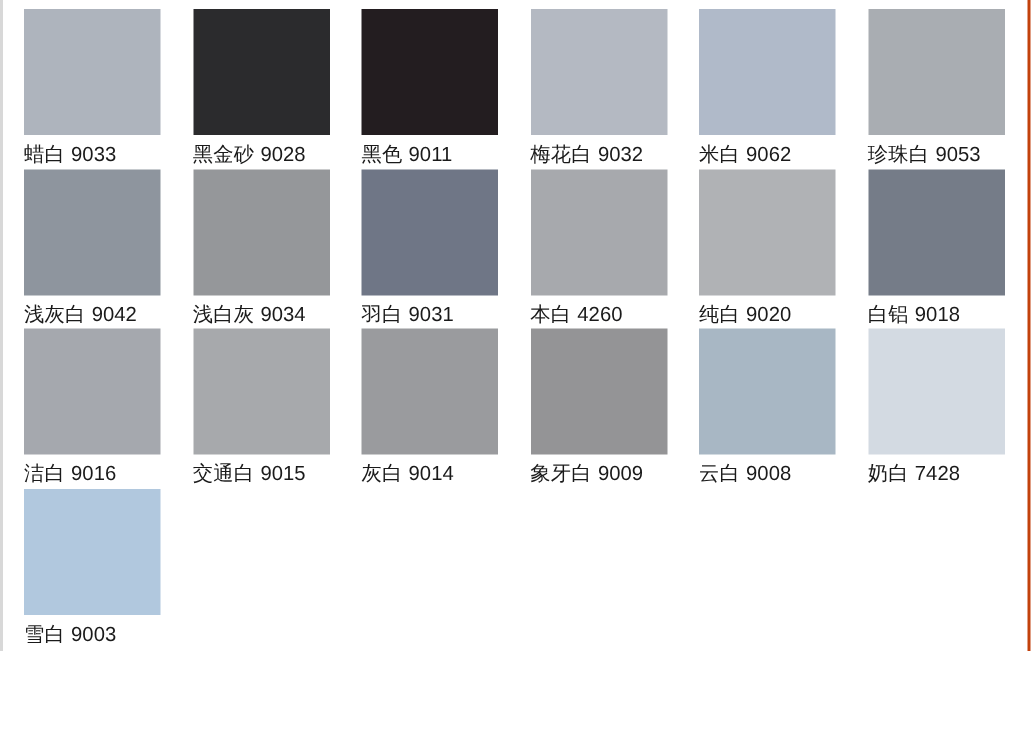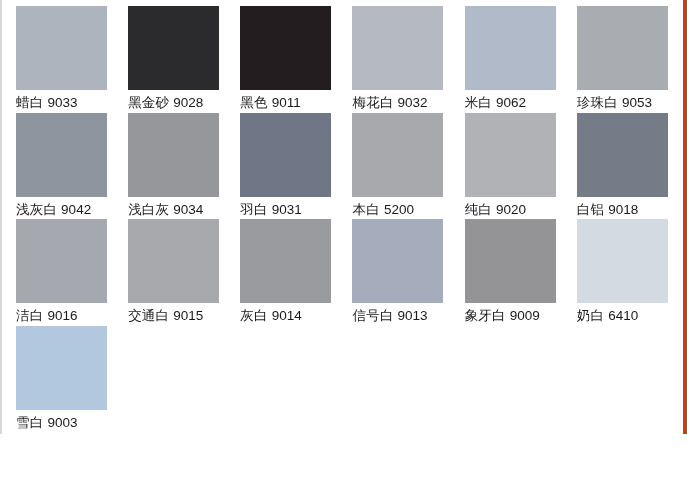--- a/index.html
+++ b/index.html
@@ -13,21 +13,21 @@
     font-family: "Liberation Sans", "DejaVu Sans", sans-serif;
     overflow: hidden;
   }
   #chart-root {
     position: relative;
     width: 687px;
     height: 434px;
     background: #ffffff;
     box-sizing: border-box;
     border-left: 2px solid #d8d8d8;
-    border-right: 4px solid #c2410c;
+    border-right: 2px solid #c2410c;
   }
   .grid {
     display: grid;
     grid-template-columns: repeat(6, 1fr);
     grid-template-rows: repeat(4, 1fr);
     width: 100%;
     height: 100%;
     box-sizing: border-box;
     padding: 6px 4px 2px 4px;
   }
@@ -96,21 +96,21 @@
       <div class="cell">
         <div class="swatch" style="background: rgb(149, 151, 154);"></div>
         <div class="caption"><span>浅白灰</span><span class="code">9034</span></div>
       </div>
       <div class="cell">
         <div class="swatch" style="background: rgb(111, 118, 134);"></div>
         <div class="caption"><span>羽白</span><span class="code">9031</span></div>
       </div>
       <div class="cell">
         <div class="swatch" style="background: rgb(167, 169, 173);"></div>
-        <div class="caption"><span>本白</span><span class="code">5200</span></div>
+        <div class="caption"><span>本白</span><span class="code">4260</span></div>
       </div>
       <div class="cell">
         <div class="swatch" style="background: rgb(176, 178, 181);"></div>
         <div class="caption"><span>纯白</span><span class="code">9020</span></div>
       </div>
       <div class="cell">
         <div class="swatch" style="background: rgb(117, 124, 136);"></div>
         <div class="caption"><span>白铝</span><span class="code">9018</span></div>
       </div>
       <div class="cell">
@@ -119,29 +119,29 @@
       </div>
       <div class="cell">
         <div class="swatch" style="background: rgb(167, 169, 172);"></div>
         <div class="caption"><span>交通白</span><span class="code">9015</span></div>
       </div>
       <div class="cell">
         <div class="swatch" style="background: rgb(154, 155, 158);"></div>
         <div class="caption"><span>灰白</span><span class="code">9014</span></div>
       </div>
       <div class="cell">
-        <div class="swatch" style="background: rgb(165, 172, 187);"></div>
-        <div class="caption"><span>信号白</span><span class="code">9013</span></div>
-      </div>
-      <div class="cell">
         <div class="swatch" style="background: rgb(148, 148, 150);"></div>
         <div class="caption"><span>象牙白</span><span class="code">9009</span></div>
       </div>
       <div class="cell">
+        <div class="swatch" style="background: rgb(168, 183, 196);"></div>
+        <div class="caption"><span>云白</span><span class="code">9008</span></div>
+      </div>
+      <div class="cell">
         <div class="swatch" style="background: rgb(211, 218, 226);"></div>
-        <div class="caption"><span>奶白</span><span class="code">6410</span></div>
+        <div class="caption"><span>奶白</span><span class="code">7428</span></div>
       </div>
       <div class="cell">
         <div class="swatch" style="background: rgb(177, 200, 222);"></div>
         <div class="caption"><span>雪白</span><span class="code">9003</span></div>
       </div>
     </div>
 </div>
 
 </body></html>

